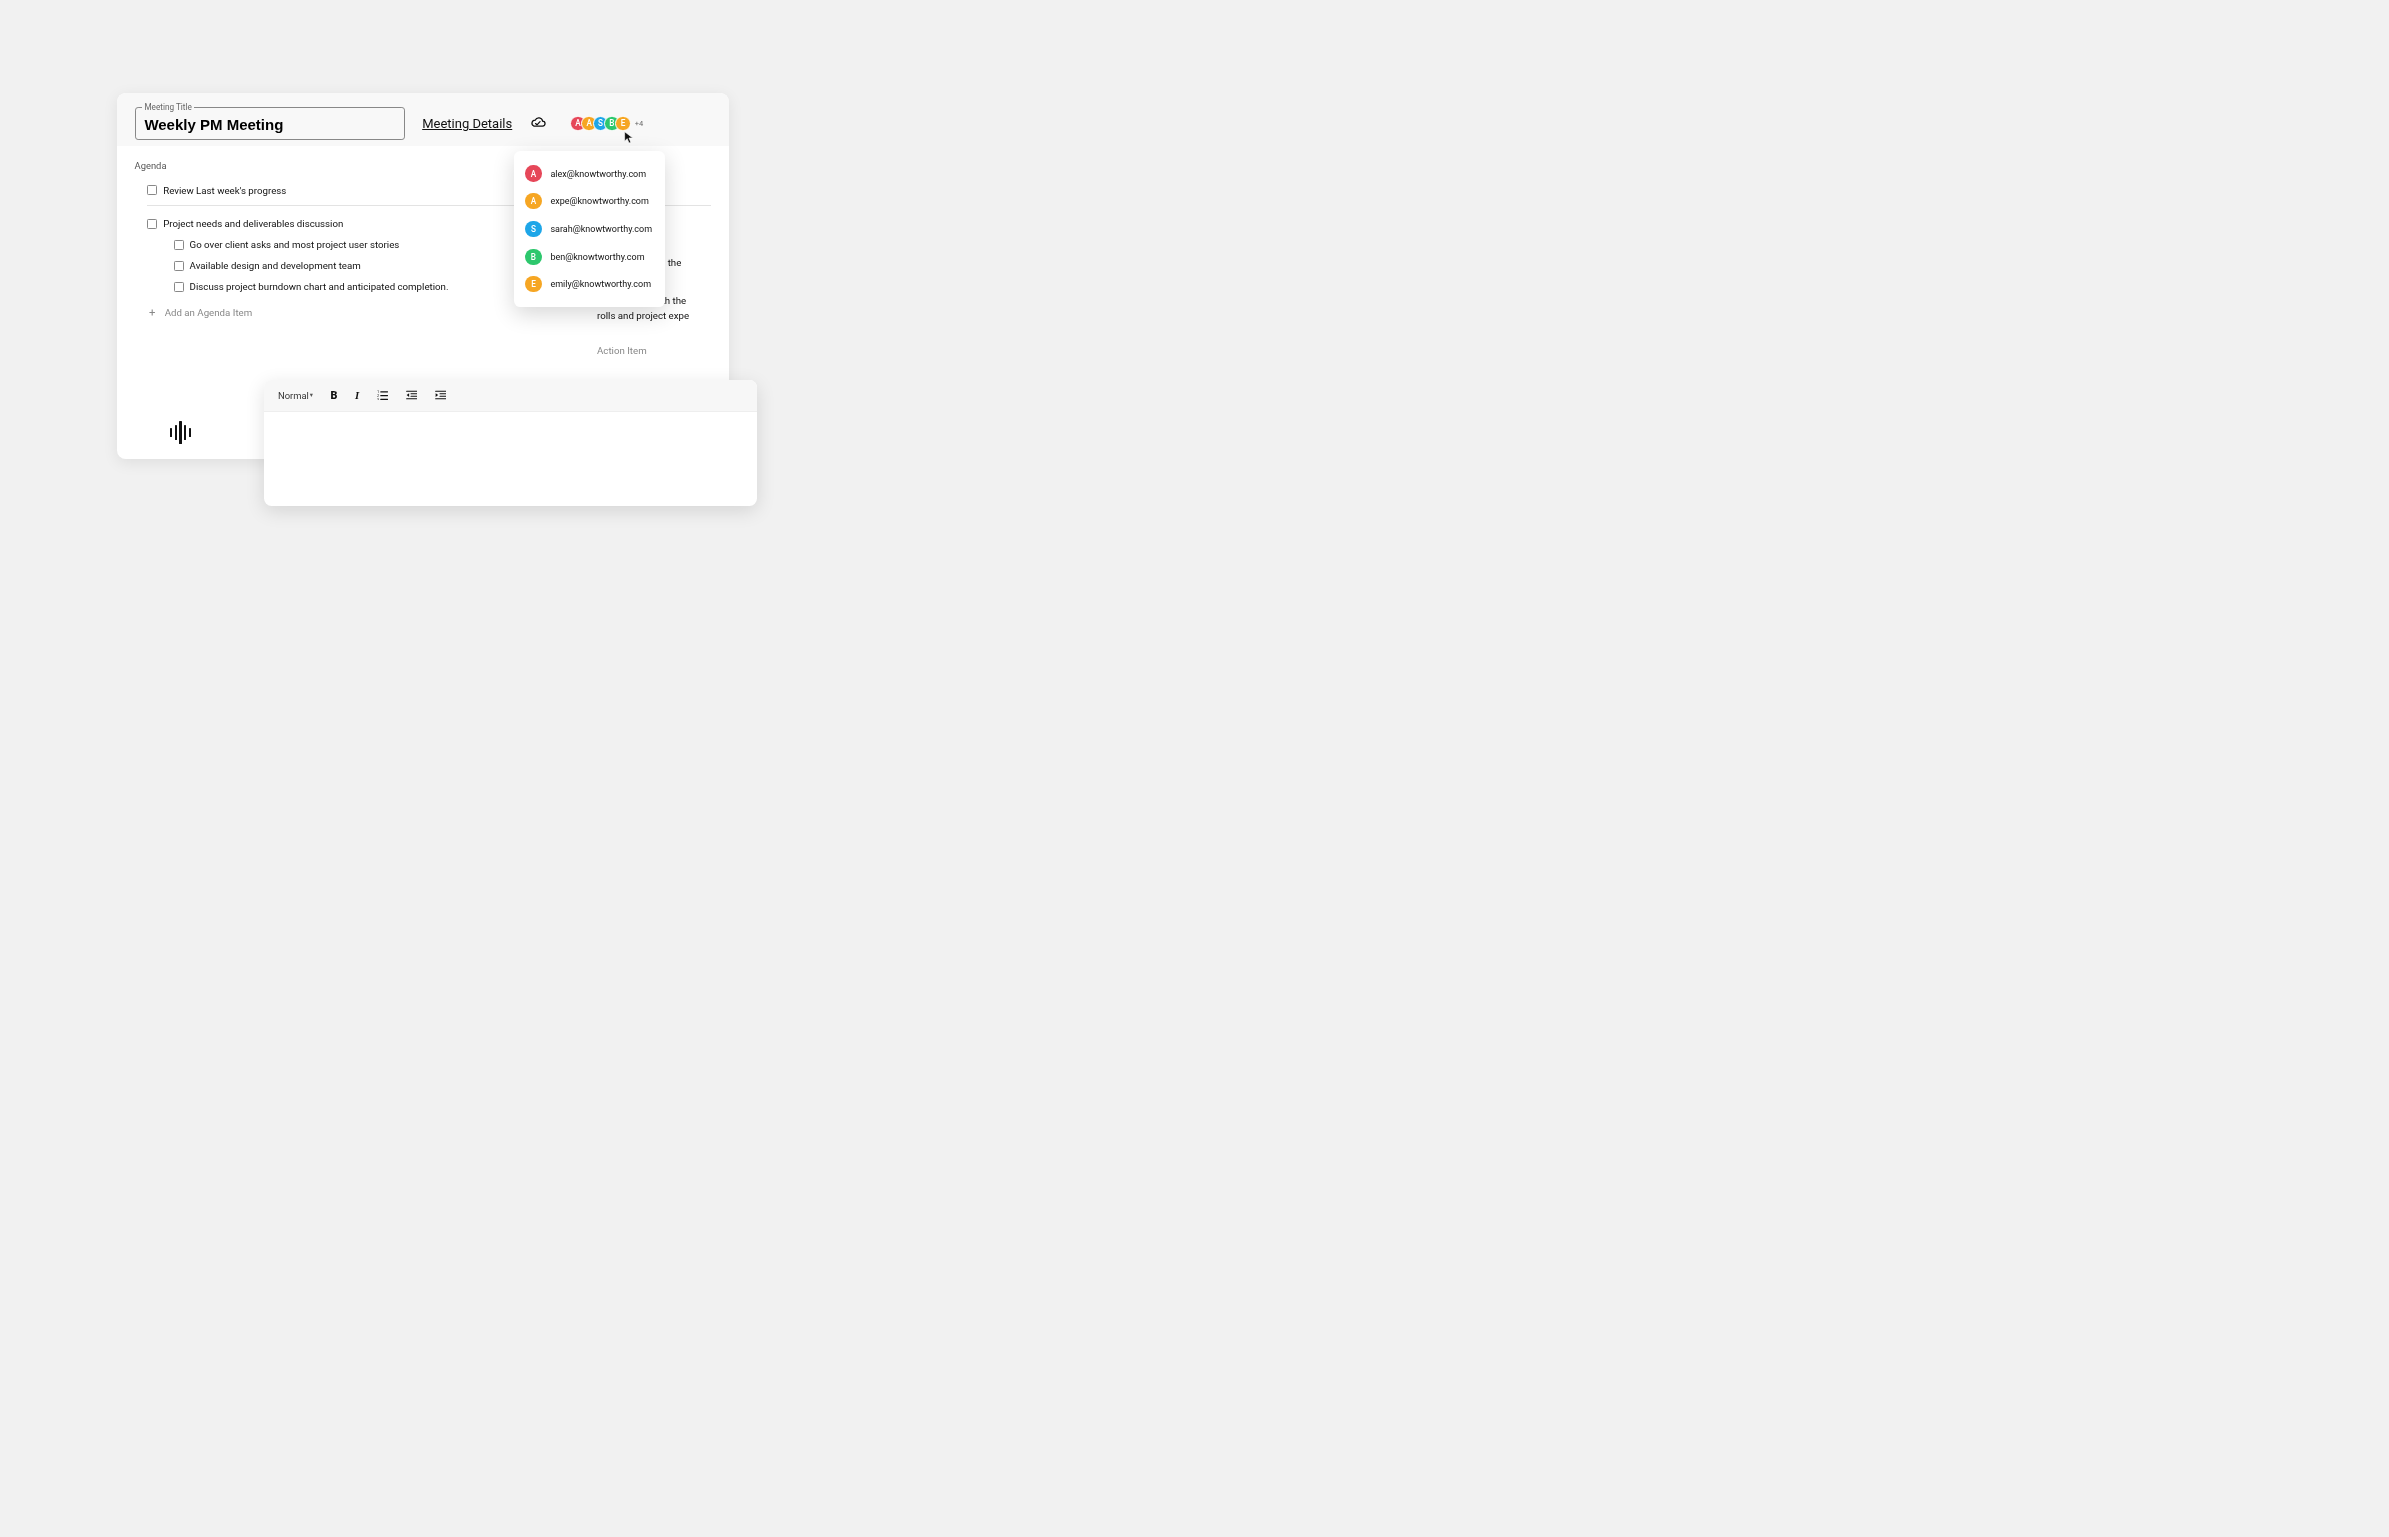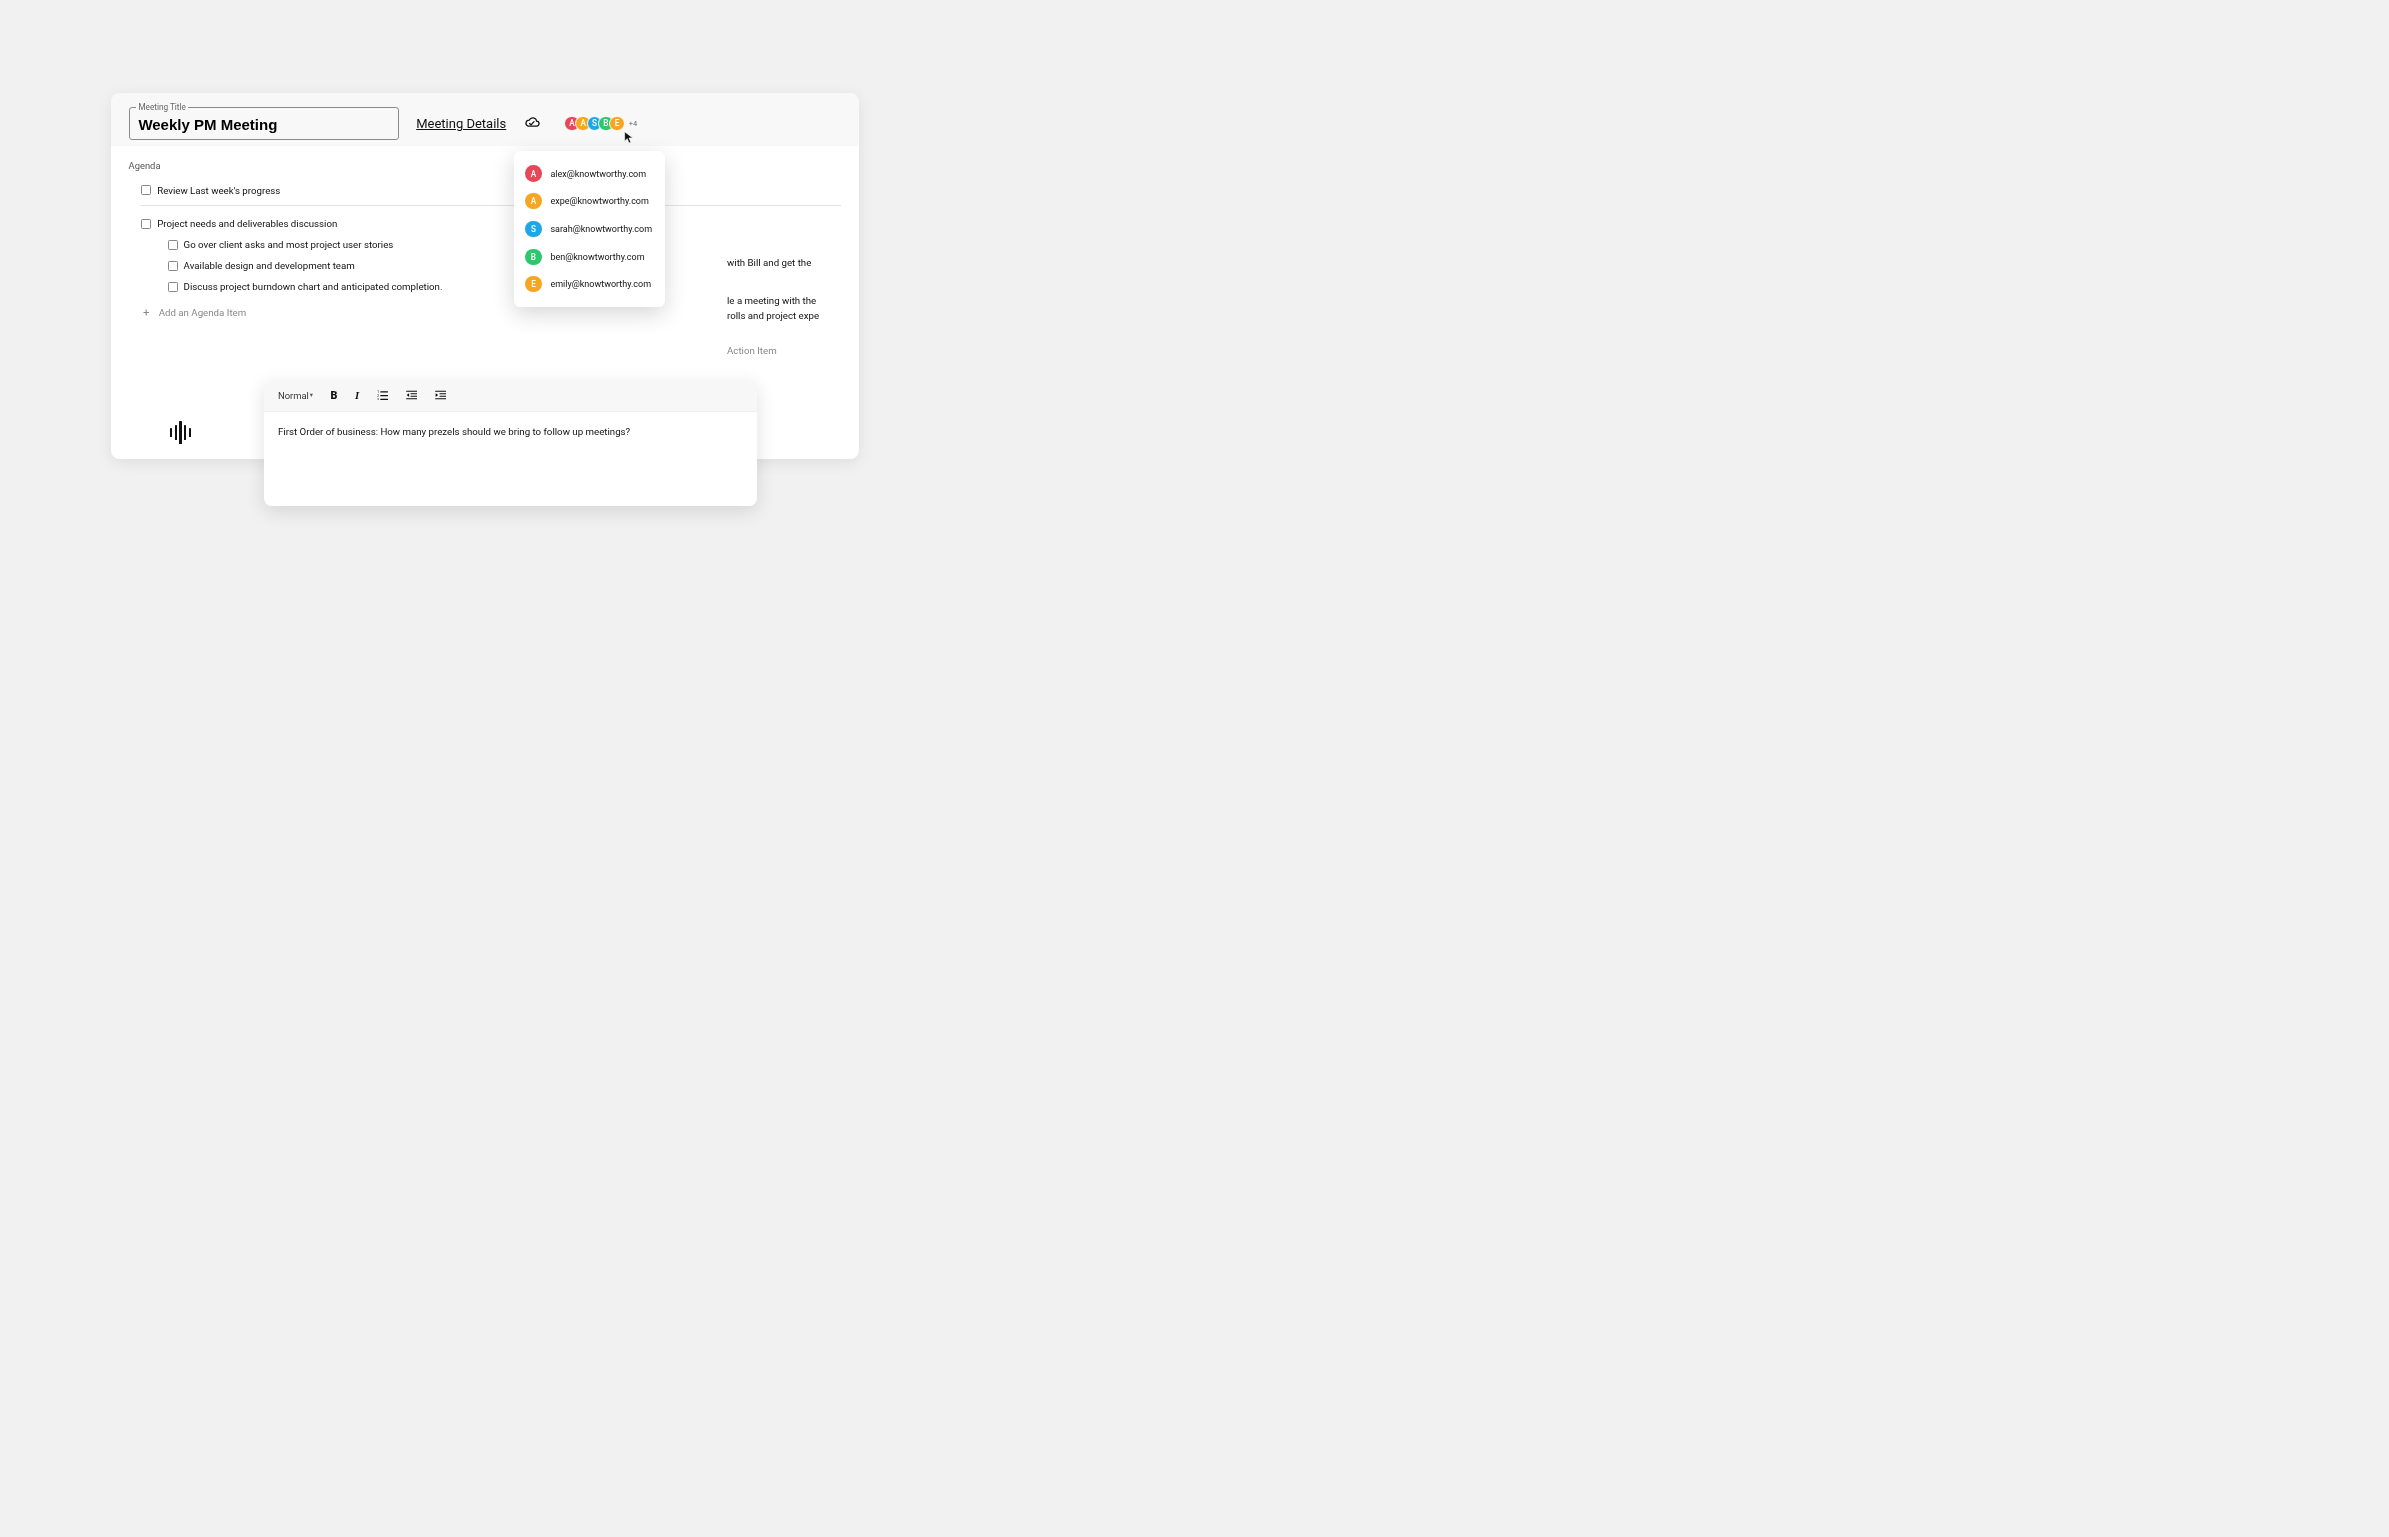--- a/index.html
+++ b/index.html
@@ -7,23 +7,23 @@
     font-family: -apple-system, BlinkMacSystemFont, "Segoe UI", Roboto, Helvetica, Arial, sans-serif;
     background: #f1f1f1;
     width: 879px;
     height: 565px;
     position: relative;
     overflow: hidden;
     color: #111;
   }
   .app-card {
     position: absolute;
-    left: 111px;
+    left: 117px;
     top: 93px;
-    width: 748px;
+    width: 612px;
     height: 366px;
     background: #fff;
     border-radius: 8.8px;
     box-shadow: 0 3.8px 15px rgba(0,0,0,0.08);
     overflow: hidden;
   }
   .header-area {
     background: #f8f8f8;
     padding: 14px 17.6px 6.3px 17.6px;
     display: flex;
@@ -356,23 +356,20 @@
     <span class="tb-btn">
       <svg width="11.3" height="10" viewBox="0 0 18 16" stroke="currentColor" stroke-width="1.8" fill="none" stroke-linecap="round">
         <line x1="1" y1="2" x2="17" y2="2"></line>
         <line x1="8" y1="6" x2="17" y2="6"></line>
         <line x1="8" y1="10" x2="17" y2="10"></line>
         <line x1="1" y1="14" x2="17" y2="14"></line>
         <path d="M1 5 L5 8 L1 11 Z" fill="currentColor" stroke="none"></path>
       </svg>
     </span>
   </div>
-  <div class="editor-body">
-    <div>First Order of business: How many prezels should we bring to follow up meetings?</div>
-  </div>
 </div>
 
 <div class="popover" id="popover">
     <div class="pop-item">
       <div class="pop-avatar" style="background: rgb(230, 71, 89);">A</div>
       <span>alex@knowtworthy.com</span>
     </div>
     <div class="pop-item">
       <div class="pop-avatar" style="background: rgb(246, 166, 35);">A</div>
       <span>expe@knowtworthy.com</span>

